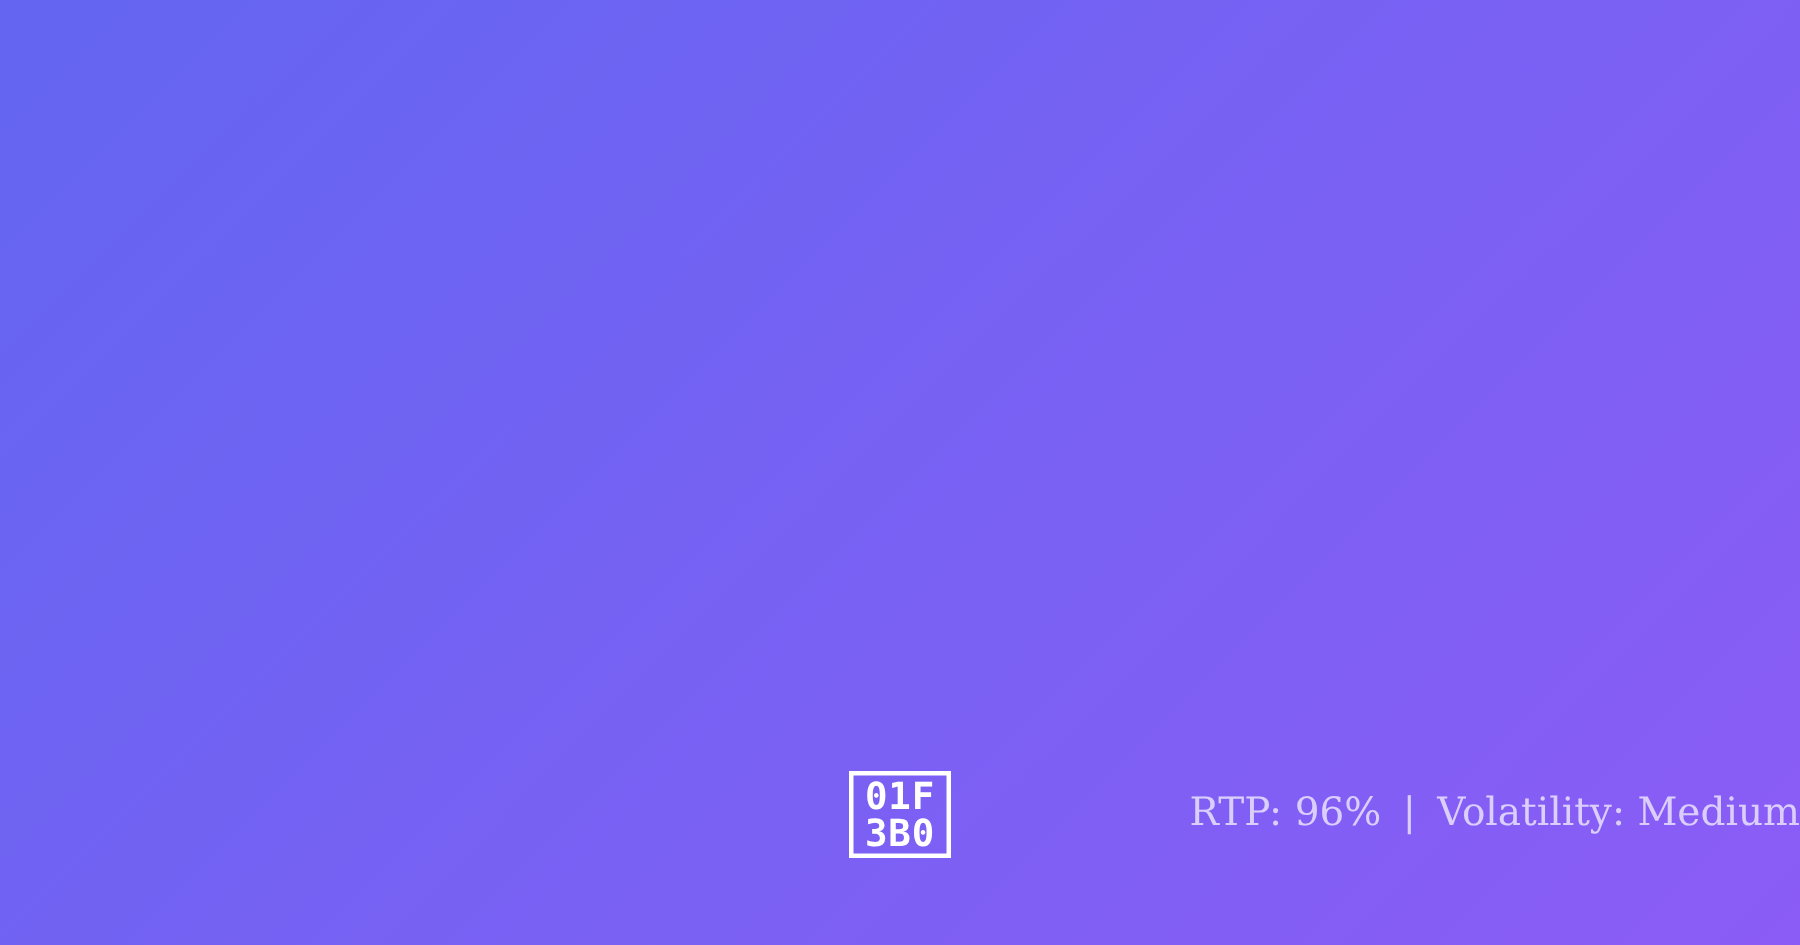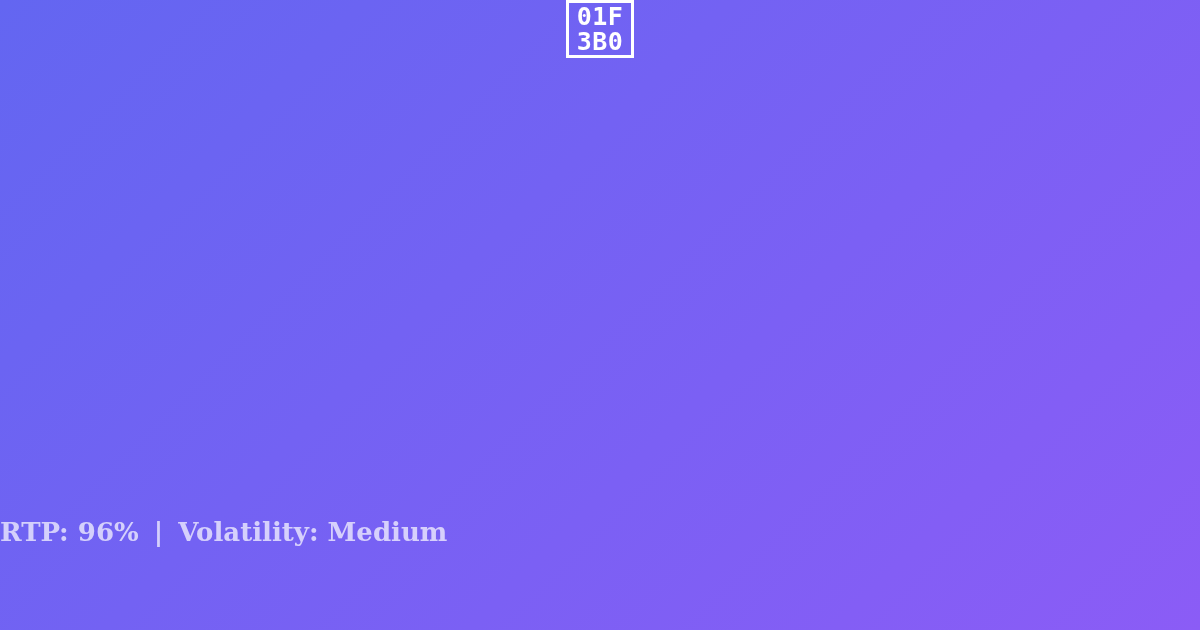--- a/index.html
+++ b/index.html
@@ -32,21 +32,21 @@
   
   .hero {
     position: absolute;
     left: 0;
     right: 0;
     top: 0;
     height: 630px;
     display: flex;
     flex-direction: column;
     align-items: center;
-    justify-content: flex-start;
+    justify-content: flex-end;
     padding-bottom: 58px;
     box-sizing: border-box;
   }
 
   .title-row {
     display: flex;
     align-items: center;
     justify-content: center;
     gap: 24px;
     white-space: nowrap;
@@ -94,25 +94,25 @@
     margin: 0;
     margin-top: 60px;
     text-align: center;
   }
 
   
   .meta-line {
     position: absolute;
     left: 0;
     right: 0;
-    bottom: 85px;
-    text-align: left;
+    bottom: 75px;
+    text-align: right;
     font-family: "DejaVu Serif", "Liberation Serif", serif;
     font-size: 26px;
-    font-weight: 700;
+    font-weight: 400;
     line-height: 1;
     color: rgba(255, 255, 255, 0.7);
     white-space: nowrap;
   }
 
   .meta-sep {
     padding: 0 6px;
   }
 </style>
 </head>

